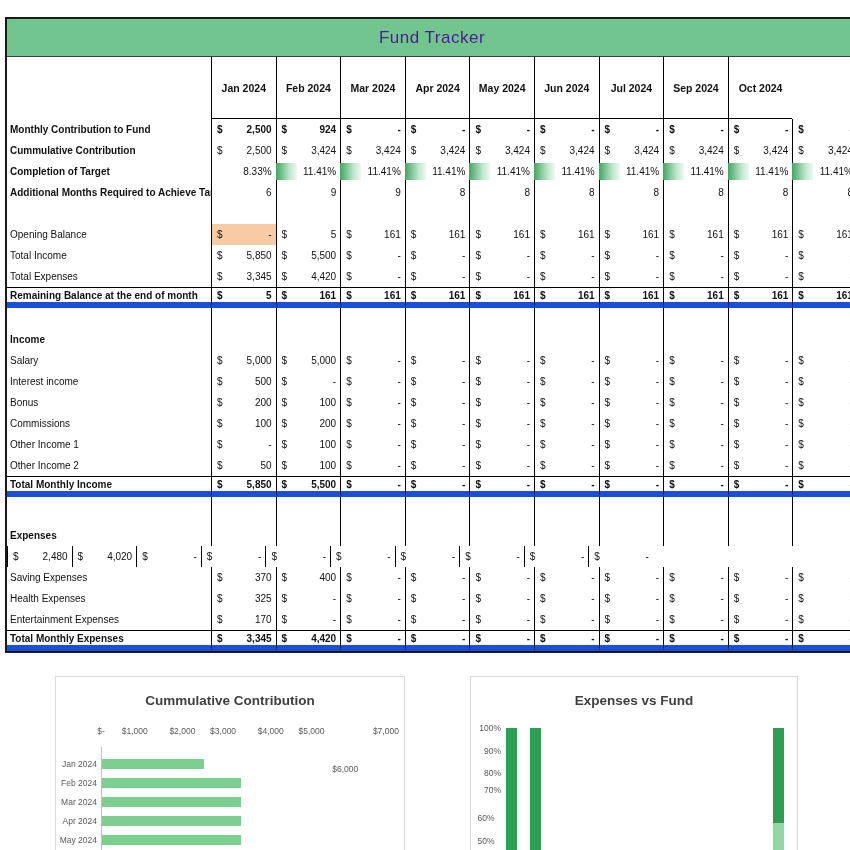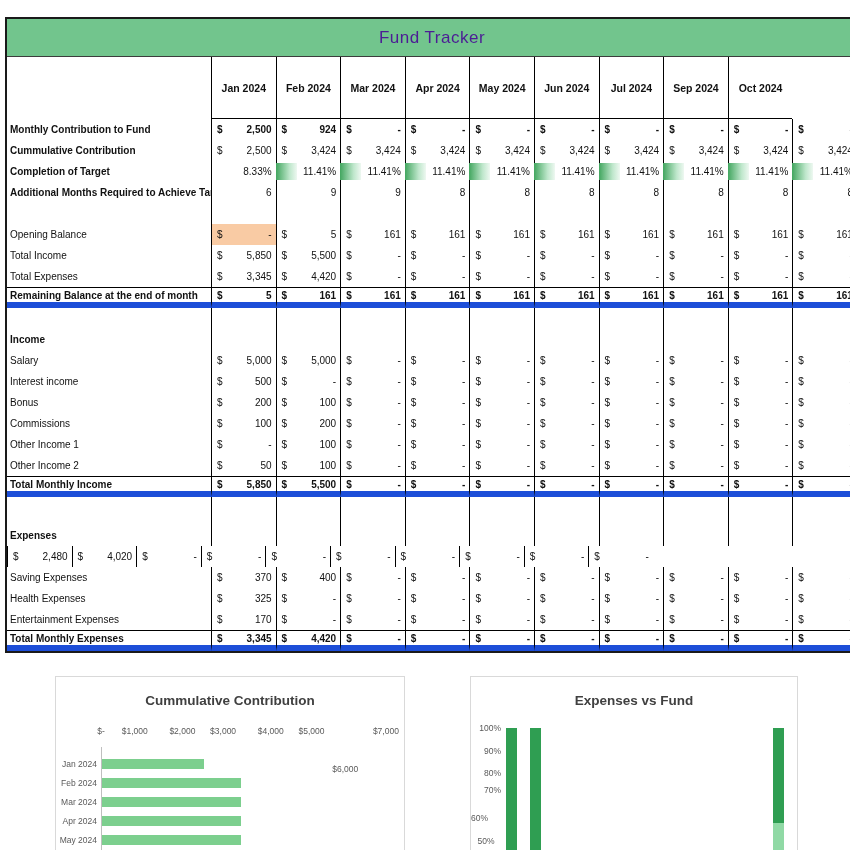--- a/index.html
+++ b/index.html
@@ -1041,20 +1041,20 @@
     </div>
 </div>
 
 <div class="card" id="card-right">
   <div class="ctitle">Expenses vs Fund</div>
   <div id="right-plot">
       <span class="tick" style="left: 0px; top: 45px; width: 30px; text-align: right;">100%</span>
       <span class="tick" style="left: 0px; top: 67.5px; width: 30px; text-align: right;">90%</span>
       <span class="tick" style="left: 0px; top: 90px; width: 30px; text-align: right;">80%</span>
       <span class="tick" style="left: 0px; top: 107px; width: 30px; text-align: right;">70%</span>
-      <span class="tick" style="left: 0px; top: 135px; width: 30px; text-align: left;">60%</span>
+      <span class="tick" style="left: 0px; top: 135px; width: 30px; text-align: center;">60%</span>
       <span class="tick" style="left: 0px; top: 157.5px; width: 30px; text-align: center;">50%</span>
       <div class="vbar-seg seg-dark" style="left: 35px; top: 51px; height: 149px;"></div>
       <div class="vbar-seg seg-dark" style="left: 59.3px; top: 51px; height: 149px;"></div>
       <div class="vbar-seg seg-dark" style="left: 302.3px; top: 51px; height: 94.5px;"></div>
       <div class="vbar-seg seg-pale" style="left: 302.3px; top: 145.5px; height: 54.5px;"></div>
     </div>
 </div>
 
 </body></html>

